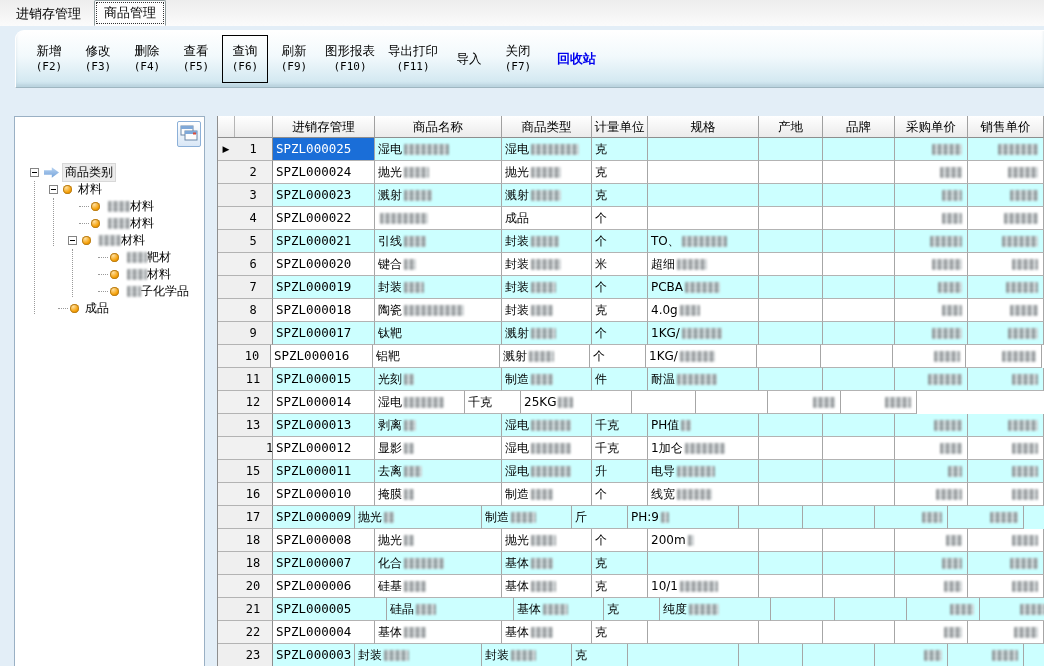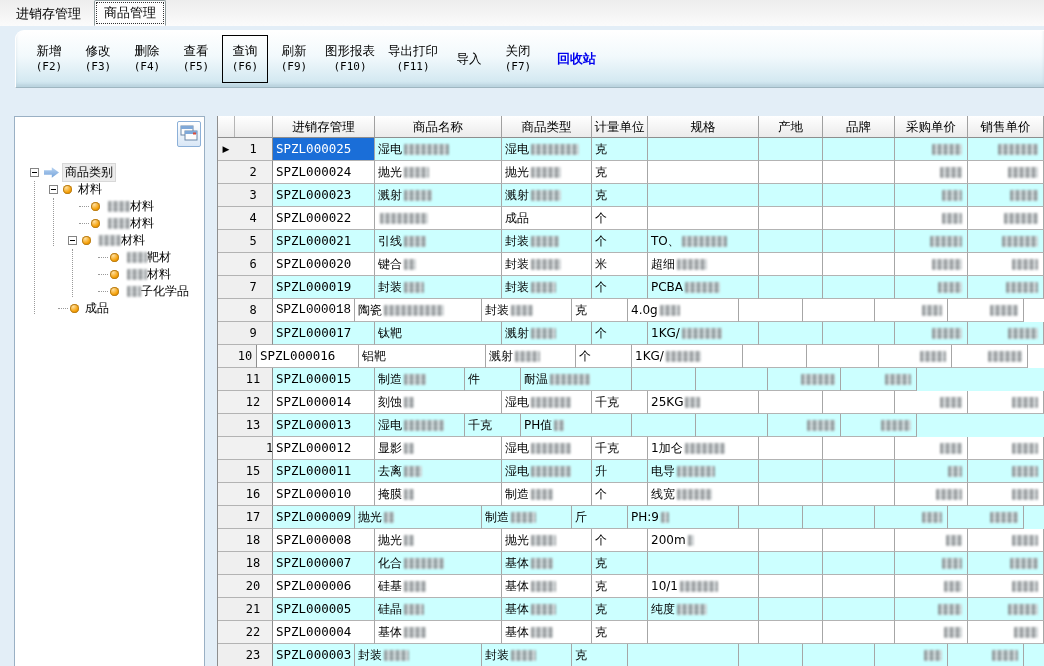--- a/index.html
+++ b/index.html
@@ -337,21 +337,21 @@
           </div>
           <div class="cell money" style="width: 76px;">
             <span class="red" style="width: 32px;"></span>
           </div>
         </div>
         <div class="grow">
           <div class="cell rh" style="width: 55px;">
             <span class="marker"></span>
             <span class="rnum">8</span>
           </div>
-          <div class="cell code" style="width: 82px; font-family: Liberation Mono, monospace;">SPZL000018</div>
+          <div class="cell code" style="width: 102px;">SPZL000018</div>
           <div class="cell" style="width: 127px;">陶瓷<span class="red" style="width: 60px;"></span></div>
           <div class="cell" style="width: 90px;">封装<span class="red" style="width: 22px;"></span></div>
           <div class="cell" style="width: 56px;">克</div>
           <div class="cell" style="width: 111px;">4.0g<span class="red" style="width: 20px;"></span></div>
           <div class="cell" style="width: 64px;"></div>
           <div class="cell" style="width: 72px;"></div>
           <div class="cell money" style="width: 73px;">
             <span class="red" style="width: 20px;"></span>
           </div>
           <div class="cell money" style="width: 76px;">
@@ -371,21 +371,21 @@
           <div class="cell" style="width: 64px;"></div>
           <div class="cell" style="width: 72px;"></div>
           <div class="cell money" style="width: 73px;">
             <span class="red" style="width: 30px;"></span>
           </div>
           <div class="cell money" style="width: 76px;">
             <span class="red" style="width: 30px;"></span>
           </div>
         </div>
         <div class="grow">
-          <div class="cell rh" style="width: 39px; align-items: center;">
+          <div class="cell rh" style="width: 53px; align-items: center;">
             <span class="marker"></span>
             <span class="rnum">10</span>
           </div>
           <div class="cell code" style="width: 102px;">SPZL000016</div>
           <div class="cell" style="width: 127px;">铝靶</div>
           <div class="cell" style="width: 90px;">溅射<span class="red" style="width: 25px;"></span></div>
           <div class="cell" style="width: 56px;">个</div>
           <div class="cell" style="width: 111px;">1KG/<span class="red" style="width: 35px;"></span></div>
           <div class="cell" style="width: 64px;"></div>
           <div class="cell" style="width: 72px;"></div>
@@ -395,57 +395,58 @@
           <div class="cell money" style="width: 76px;">
             <span class="red" style="width: 34px;"></span>
           </div>
         </div>
         <div class="grow alt">
           <div class="cell rh" style="width: 55px;">
             <span class="marker"></span>
             <span class="rnum">11</span>
           </div>
           <div class="cell code" style="width: 102px;">SPZL000015</div>
+          <div class="cell" style="width: 127px;">光刻<span class="red" style="width: 10px;"></span></div>
           <div class="cell" style="width: 90px;">制造<span class="red" style="width: 22px;"></span></div>
           <div class="cell" style="width: 56px;">件</div>
           <div class="cell" style="width: 111px;">耐温<span class="red" style="width: 40px;"></span></div>
           <div class="cell" style="width: 64px;"></div>
           <div class="cell" style="width: 72px;"></div>
           <div class="cell money" style="width: 73px;">
             <span class="red" style="width: 34px;"></span>
           </div>
           <div class="cell money" style="width: 76px;">
             <span class="red" style="width: 26px;"></span>
           </div>
         </div>
         <div class="grow">
           <div class="cell rh" style="width: 55px;">
             <span class="marker"></span>
             <span class="rnum">12</span>
           </div>
           <div class="cell code" style="width: 102px;">SPZL000014</div>
-          <div class="cell" style="width: 127px;">刻蚀<span class="red" style="width: 10px;"></span></div>
           <div class="cell" style="width: 90px;">湿电<span class="red" style="width: 40px;"></span></div>
           <div class="cell" style="width: 56px;">千克</div>
           <div class="cell" style="width: 111px;">25KG<span class="red" style="width: 15px;"></span></div>
           <div class="cell" style="width: 64px;"></div>
           <div class="cell" style="width: 72px;"></div>
           <div class="cell money" style="width: 73px;">
             <span class="red" style="width: 22px;"></span>
           </div>
           <div class="cell money" style="width: 76px;">
             <span class="red" style="width: 26px;"></span>
           </div>
         </div>
         <div class="grow alt">
           <div class="cell rh" style="width: 55px;">
             <span class="marker"></span>
             <span class="rnum">13</span>
           </div>
           <div class="cell code" style="width: 102px;">SPZL000013</div>
+          <div class="cell" style="width: 127px;">剥离<span class="red" style="width: 12px;"></span></div>
           <div class="cell" style="width: 90px;">湿电<span class="red" style="width: 40px;"></span></div>
           <div class="cell" style="width: 56px;">千克</div>
           <div class="cell" style="width: 111px;">PH值 <span class="red" style="width: 10px;"></span></div>
           <div class="cell" style="width: 64px;"></div>
           <div class="cell" style="width: 72px;"></div>
           <div class="cell money" style="width: 73px;">
             <span class="red" style="width: 28px;"></span>
           </div>
           <div class="cell money" style="width: 76px;">
             <span class="red" style="width: 30px;"></span>
@@ -582,21 +583,21 @@
           </div>
           <div class="cell money" style="width: 76px;">
             <span class="red" style="width: 26px;"></span>
           </div>
         </div>
         <div class="grow alt">
           <div class="cell rh" style="width: 55px;">
             <span class="marker"></span>
             <span class="rnum">21</span>
           </div>
-          <div class="cell code" style="width: 102px;">SPZL000005</div>
+          <div class="cell code" style="width: 114px;">SPZL000005</div>
           <div class="cell" style="width: 127px;">硅晶<span class="red" style="width: 20px;"></span></div>
           <div class="cell" style="width: 90px;">基体<span class="red" style="width: 25px;"></span></div>
           <div class="cell" style="width: 56px;">克</div>
           <div class="cell" style="width: 111px;">纯度 <span class="red" style="width: 30px;"></span></div>
           <div class="cell" style="width: 64px;"></div>
           <div class="cell" style="width: 72px;"></div>
           <div class="cell money" style="width: 73px;">
             <span class="red" style="width: 24px;"></span>
           </div>
           <div class="cell money" style="width: 76px;">

